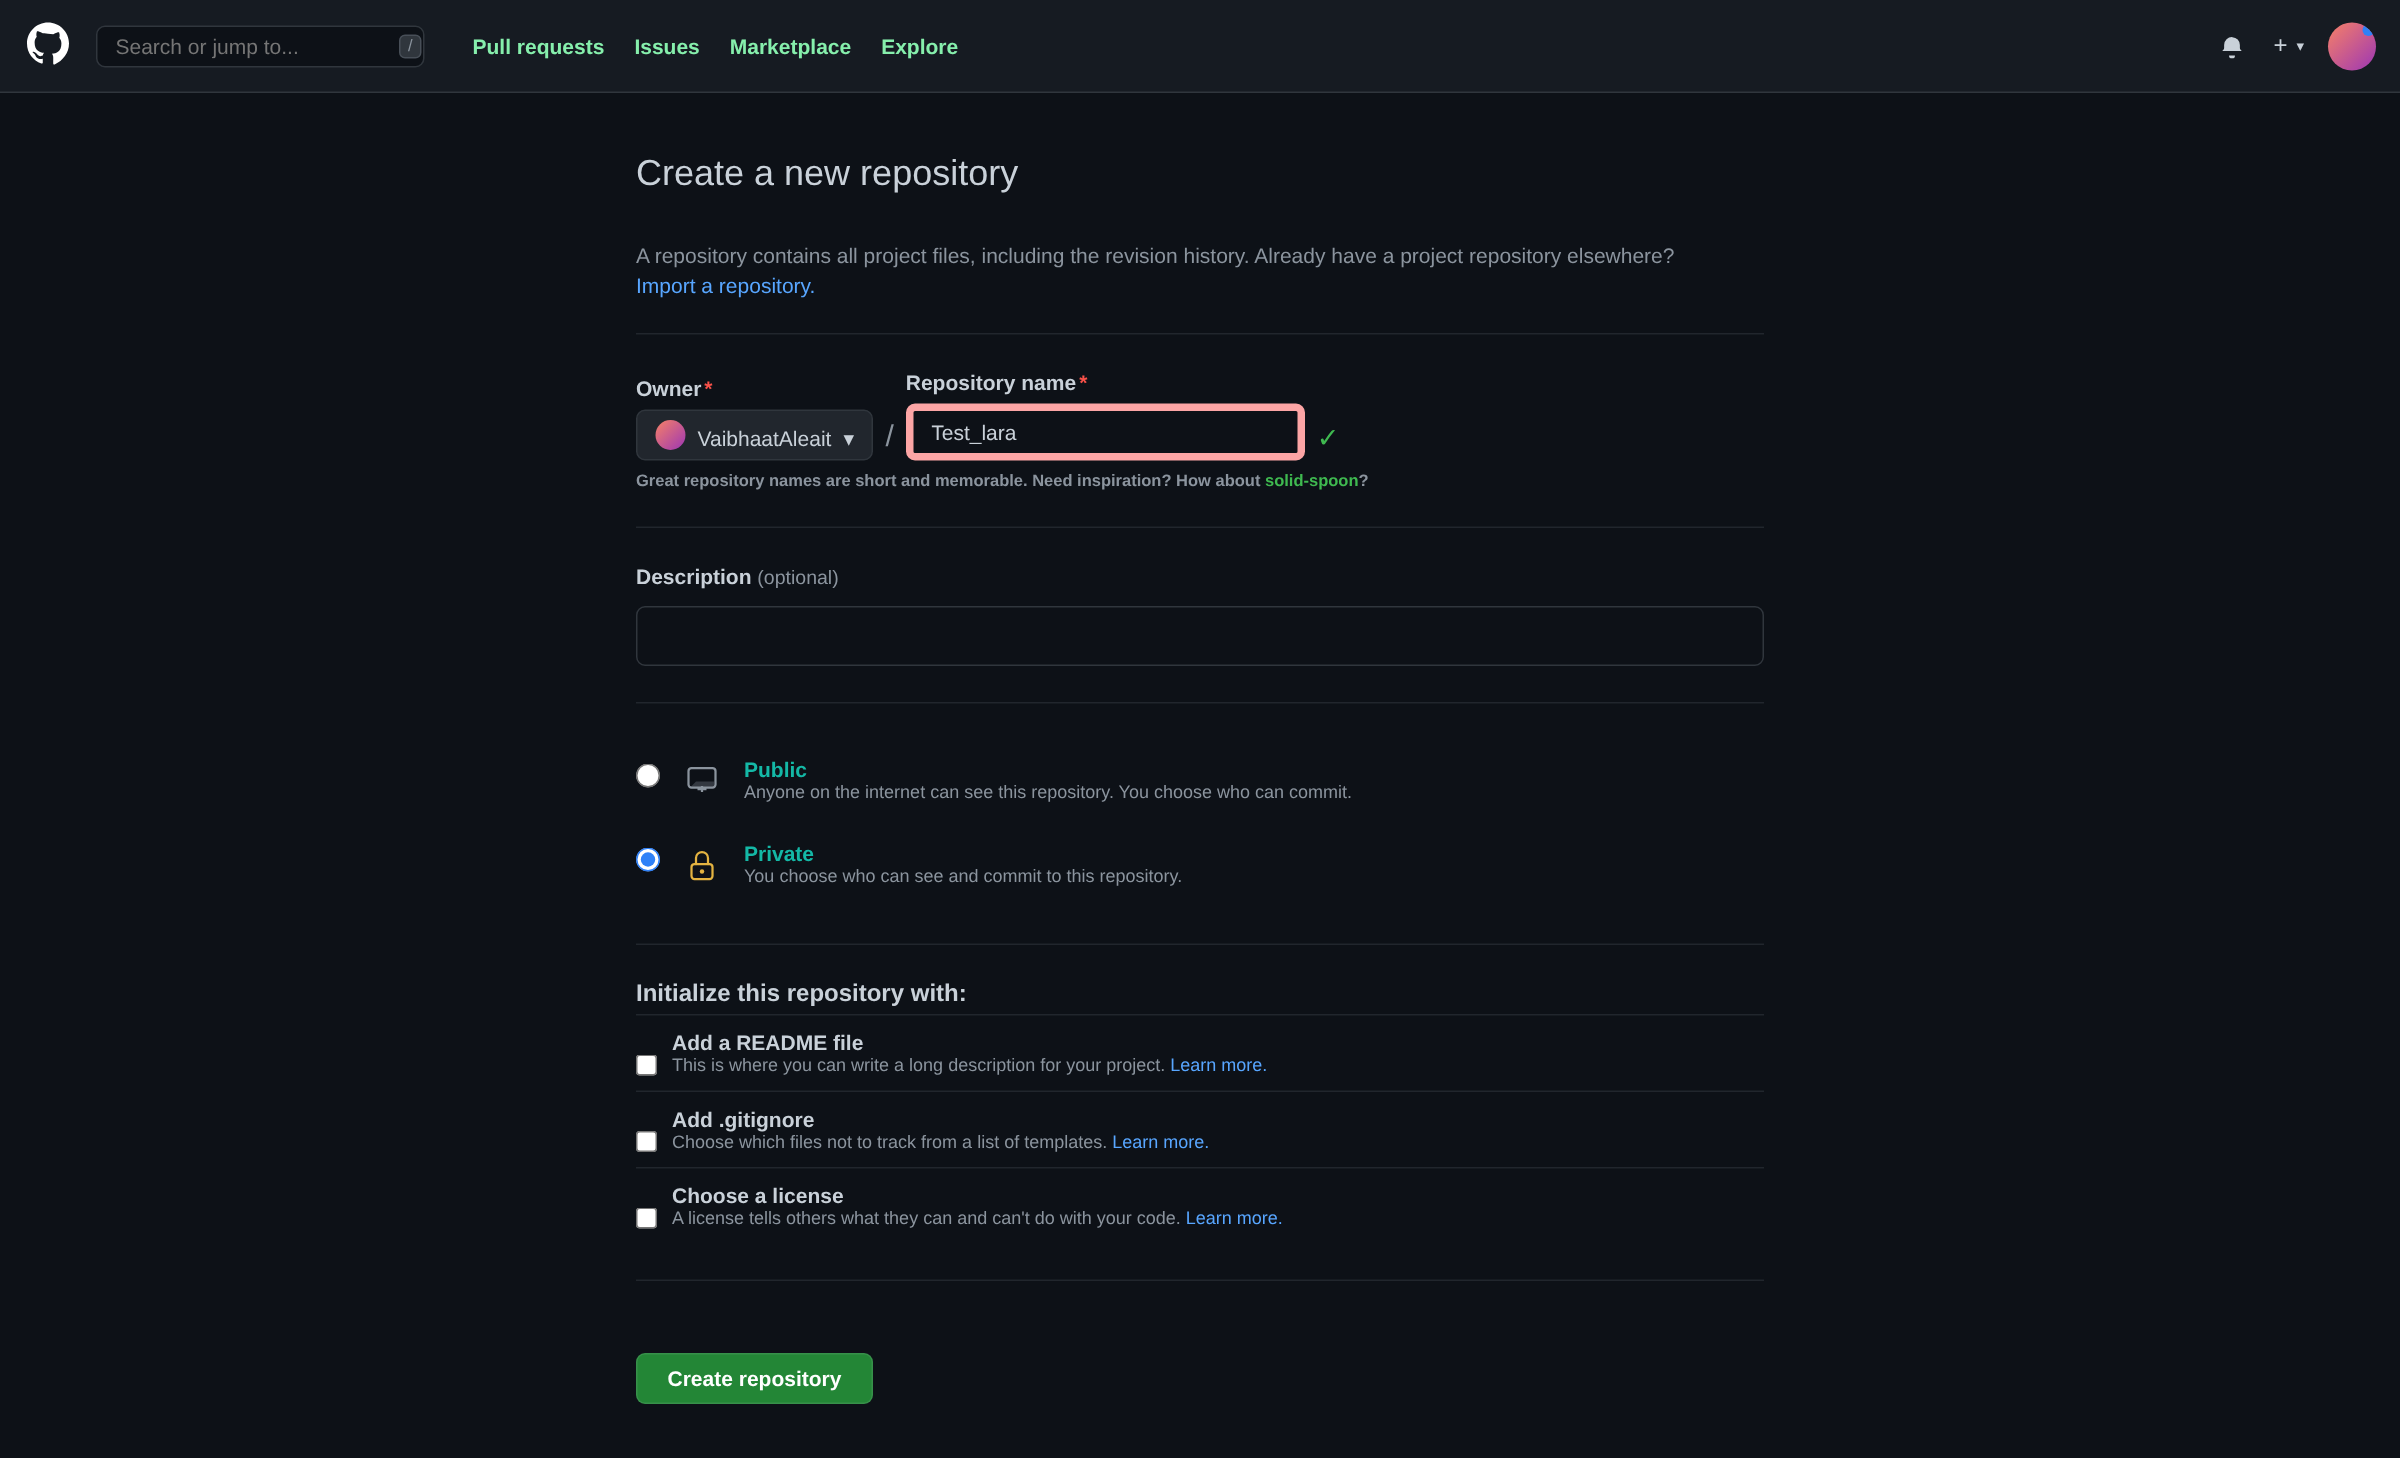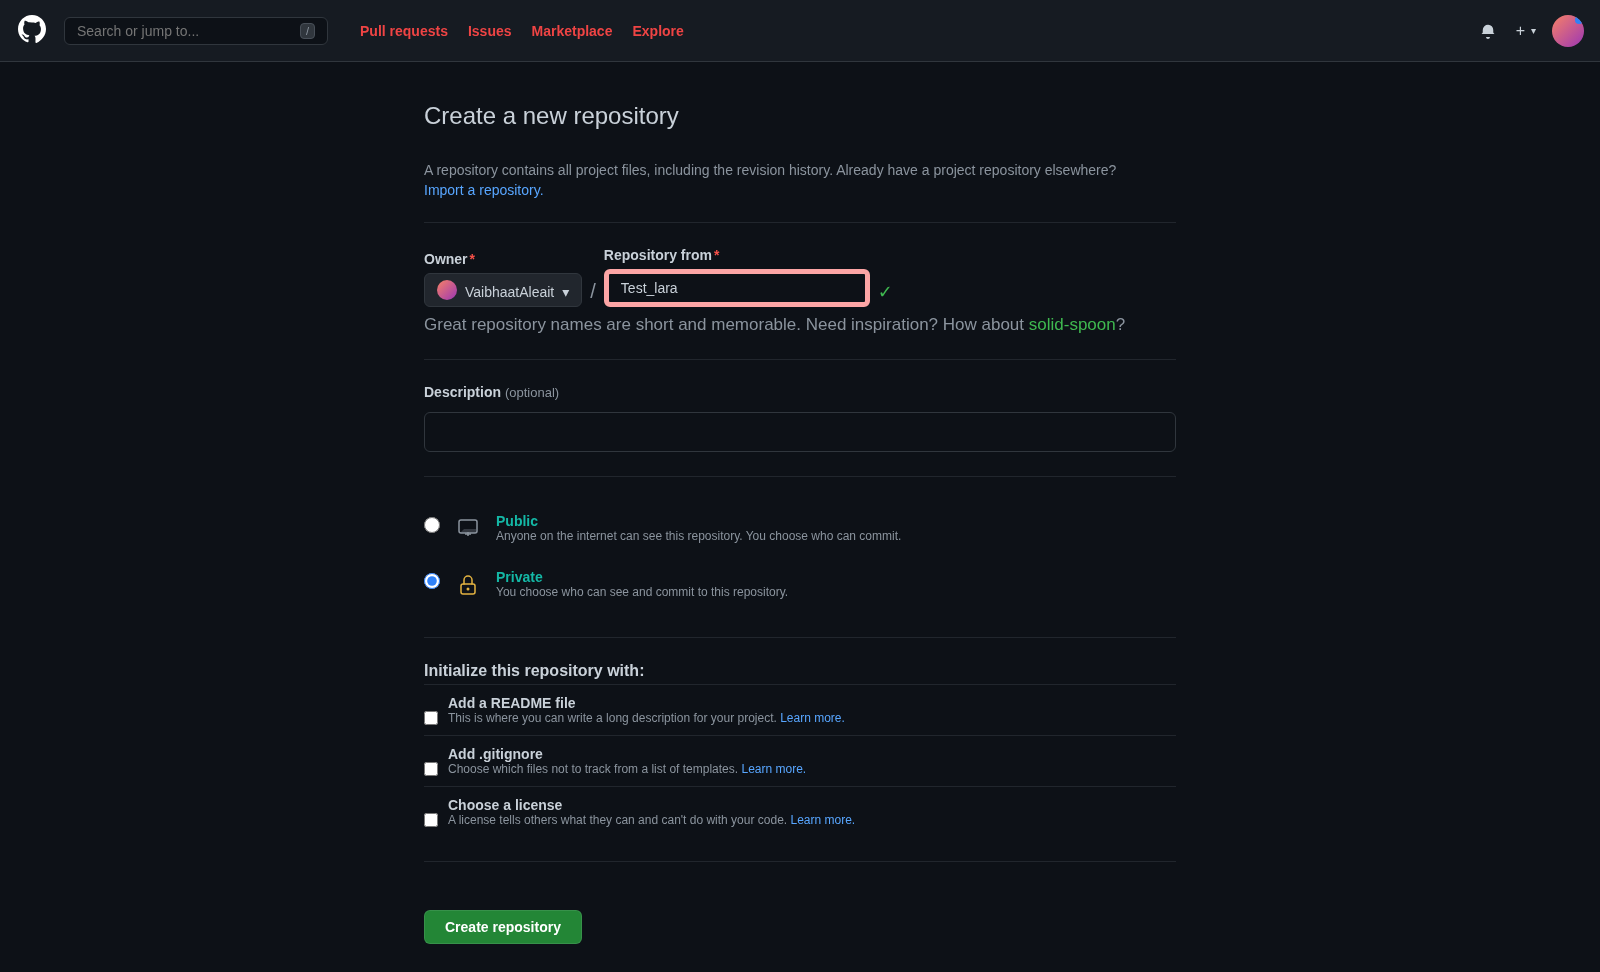--- a/index.html
+++ b/index.html
@@ -27,21 +27,21 @@
       flex-shrink: 0;
     }
     .navbar-search {
       display: flex;
       align-items: center;
       background-color: #0d1117;
       border: 1px solid #30363d;
       border-radius: 6px;
       padding: 5px 12px;
       gap: 8px;
-      width: 264px;
+      width: 219px;
     }
     .navbar-search input {
       background: transparent;
       border: none;
       outline: none;
       color: #8b949e;
       font-size: 14px;
       flex: 1;
     }
     .search-slash {
@@ -52,21 +52,21 @@
       font-size: 11px;
       padding: 1px 5px;
     }
     .navbar-links {
       display: flex;
       align-items: center;
       gap: 4px;
       margin-left: 8px;
     }
     .navbar-link {
-      color: #ef4444;
+      color: #86efac;
       text-decoration: none;
       font-weight: 600;
       font-size: 14px;
       padding: 6px 8px;
       border-radius: 6px;
     }
     .navbar-right {
       margin-left: auto;
       display: flex;
       align-items: center;
@@ -189,23 +189,24 @@
       font-size: 14px;
       width: 266px;
       outline: none;
     }
     .check-icon {
       color: #3fb950;
       font-size: 18px;
       margin-bottom: 4px;
     }
     .suggestion-text {
-      font-size: 17px;
+      font-size: 11px;
       color: #8b949e;
       margin-bottom: 20px;
+      font-weight: bold;
     }
     .suggestion-link {
       color: #3fb950;
       text-decoration: none;
     }
 
     
     .desc-label {
       font-size: 14px;
       font-weight: 600;
@@ -380,21 +381,21 @@
       </label>
       <div class="owner-select">
         <div class="owner-avatar"></div>
         <span>VaibhaatAleait</span>
         <span>▾</span>
       </div>
     </div>
     <div class="slash-separator">/</div>
     <div class="form-group">
       <label class="form-label">
-        <span>Repository from</span><span class="required-star">*</span>
+        <span>Repository name</span><span class="required-star">*</span>
       </label>
       <input class="repo-name-input" type="text" value="Test_lara" style="">
     </div>
     <span class="check-icon">✓</span>
   </div>
 
   <p class="suggestion-text">
     <span>Great repository names are short and memorable. Need inspiration? How about</span> <a href="#" class="suggestion-link">solid-spoon</a>?
   </p>
 

